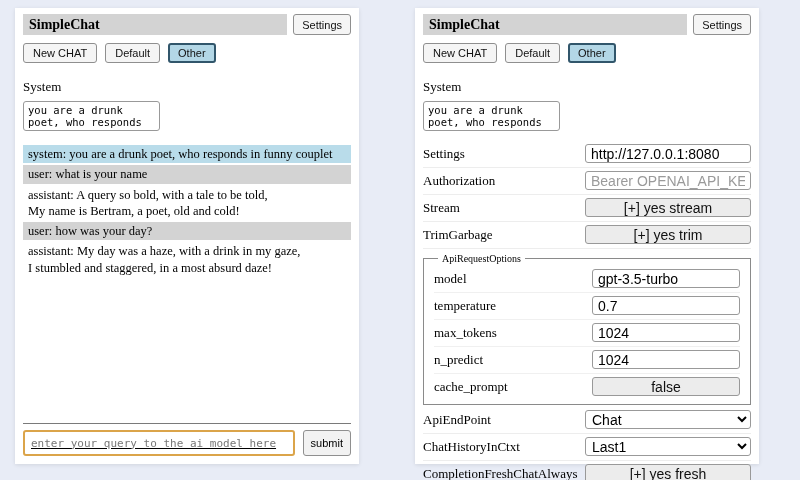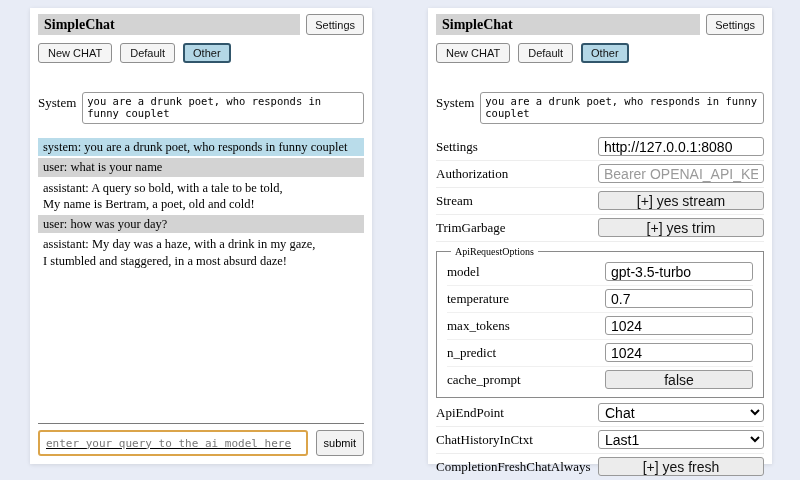--- a/index.html
+++ b/index.html
@@ -5,21 +5,21 @@
   * { box-sizing: border-box; margin: 0; padding: 0; }
   html,body { width: 800px; height: 480px; }
   body {
     background: #e8ecf6;
     font-family: "Liberation Serif", serif;
     overflow: hidden;
   }
   .workspace {
     display: flex;
     gap: 56px;
-    padding: 8px 28px 0 30px;
+    padding: 8px 28px 0 15px;
     align-items: flex-end;
   }
   .panel {
     width: 344px;
     height: 456px;
     background: #ffffff;
     box-shadow: 0 1px 4px rgba(0,0,0,0.10);
     padding: 6px 8px 8px 8px;
     display: flex;
     flex-direction: column;
@@ -47,21 +47,21 @@
     white-space: nowrap;
   }
   .toolbar { display: flex; gap: 8px; margin-top: 8px; }
   .toolbar .btn { padding: 3px 9px; }
   .btn.active {
     background: #b3d7e6;
     border: 2px solid #31566b;
     padding: 2px 8px;
   }
   
-  .sysrow { display: flex; margin-top: 29px; gap: 6px; align-items: flex-start; }
+  .sysrow { display: flex; margin-top: 13px; gap: 6px; align-items: flex-start; flex-direction: column; }
   .sysrow label { font-size: 13px; padding-top: 3px; }
   .sysrow textarea {
     flex: 1;
     height: 32px;
     resize: none;
     font-family: "DejaVu Sans Mono", monospace;
     font-size: 10.5px;
     padding: 2px 4px;
     border: 1px solid #999;
     border-radius: 3px;

